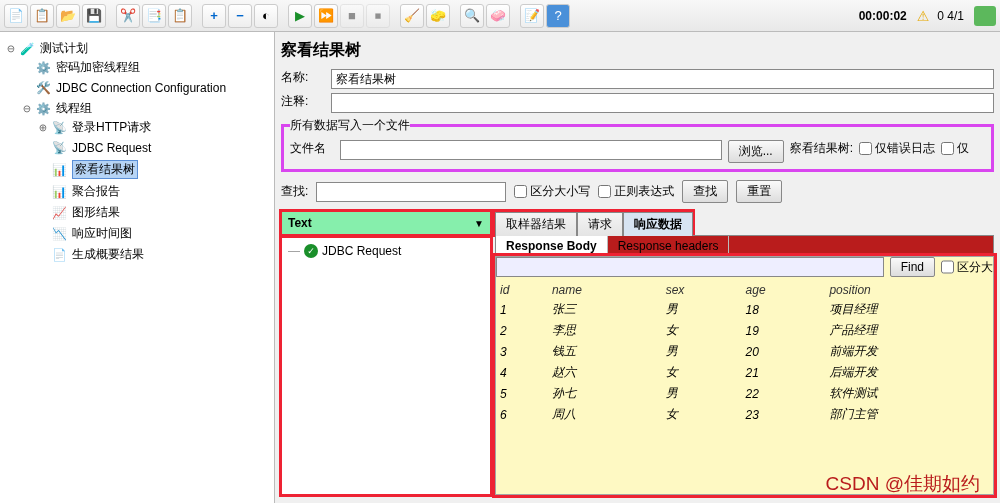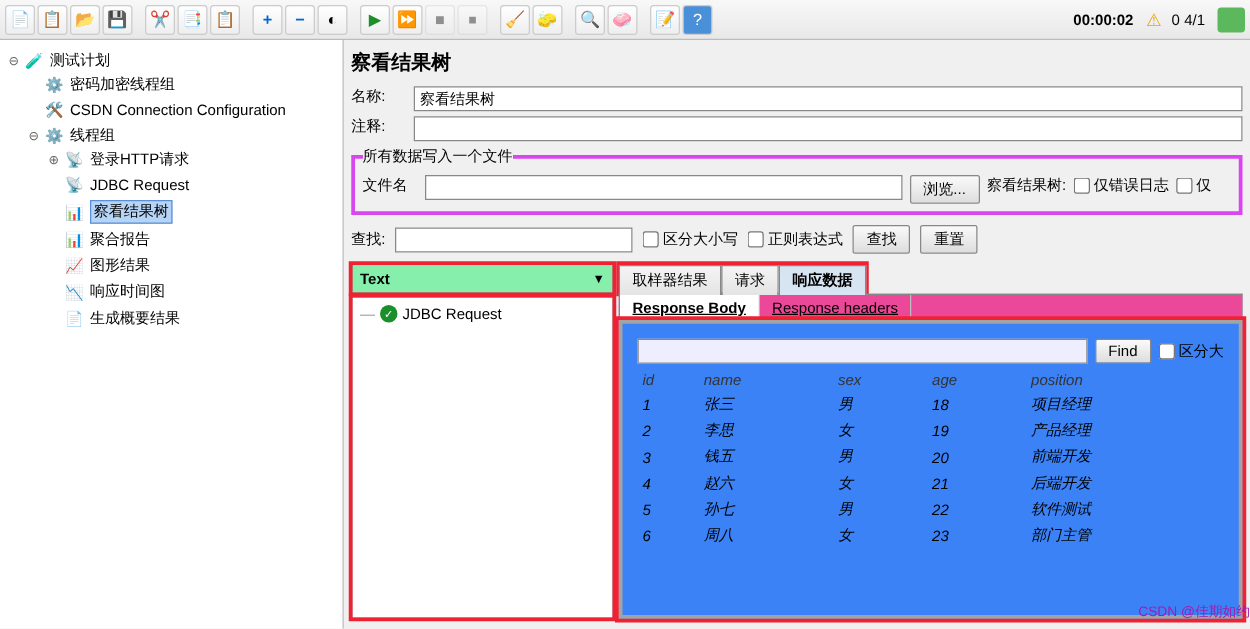--- a/index.html
+++ b/index.html
@@ -42,35 +42,35 @@
 .text-select .arrow { font-size: 10px; }
 .hl-red { outline: 3px solid #e23; outline-offset: -1px; }
 .sampler-tree { flex: 1; border: 1px solid #888; background: #fff; padding: 4px; margin-top: 2px; }
 .sampler-item { display: flex; align-items: center; gap: 4px; padding: 2px; }
 .ok-ic { width: 14px; height: 14px; background: #1a8f2a; border-radius: 50%; display: inline-flex; align-items: center; justify-content: center; color: #fff; font-size: 9px; }
 
 .right-col { flex: 1; display: flex; flex-direction: column; min-width: 0; }
 .tabs { display: flex; gap: 0; }
 .tab { border: 1px solid #888; border-bottom: none; background: linear-gradient(#f4f4f4,#e4e4e4); padding: 3px 10px; cursor: pointer; position: relative; top: 1px; }
 .tab.active { background: #d7e4f2; font-weight: bold; }
-.subtabs { display: flex; border: 1px solid #888; border-bottom: none; background: #ec4899; text-decoration: underline; }
+.subtabs { display: flex; border: 1px solid #888; border-bottom: none; background: #b91c1c; }
 .subtab { padding: 3px 10px; border-right: 1px solid #bbb; cursor: pointer; }
 .subtab.active { background: #fff; font-weight: bold; }
 
-.tab-body { flex: 1; border: 3px solid #a3a3a3; background: #3b82f6; padding: 12px; display: flex; flex-direction: column; min-height: 0; }
+.tab-body { flex: 1; border: 1px solid #a3a3a3; background: #fef9c3; padding: 0; display: flex; flex-direction: column; min-height: 0; }
 .find-row { display: flex; gap: 6px; align-items: center; margin-bottom: 4px; }
 .find-row input { flex: 1; border: 1px solid #888; height: 20px; background: #eef; }
 
 .data-table { flex: 1; overflow: auto; font-style: italic; }
 .data-table table { width: 100%; border-collapse: collapse; }
 .data-table th, .data-table td { text-align: left; padding: 2px 4px; font-weight: normal; }
 .data-table th { color: #333; }
 .hl-red-box { outline: 3px solid #e23; }
 
-.watermark { position: absolute; bottom: 6px; right: 0; color: #a21caf; font-size: 11px; }
+.watermark { position: absolute; bottom: 6px; right: 20px; color: #b91c1c; font-size: 19px; }
 </style>
 </head>
 <body>
 
 <div class="toolbar">
   <div class="tb-btn">📄</div>
   <div class="tb-btn">📋</div>
   <div class="tb-btn">📂</div>
   <div class="tb-btn">💾</div>
   <div class="tb-sep"></div>
@@ -116,21 +116,21 @@
               <div class="row">
                 <span class="tw"></span>
                 <span class="ic">⚙️</span>
                 <span>密码加密线程组</span>
               </div>
             </li>
           <li>
               <div class="row">
                 <span class="tw"></span>
                 <span class="ic">🛠️</span>
-                <span>CSDN Connection Configuration</span>
+                <span>JDBC Connection Configuration</span>
               </div>
             </li>
           <li>
               <div class="row">
                 <span class="tw">⊖</span>
                 <span class="ic">⚙️</span>
                 <span>线程组</span>
               </div>
             <ul>
               <li>

